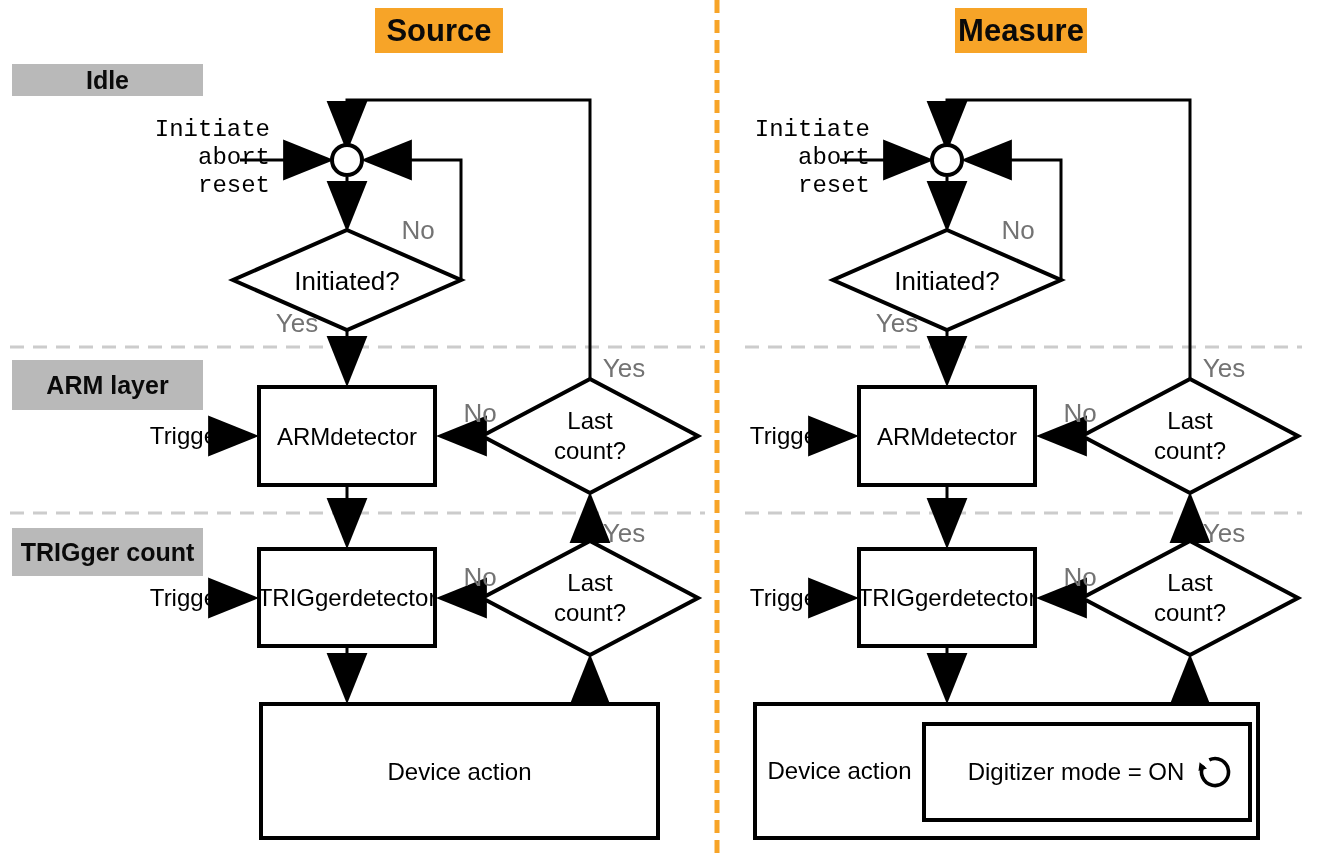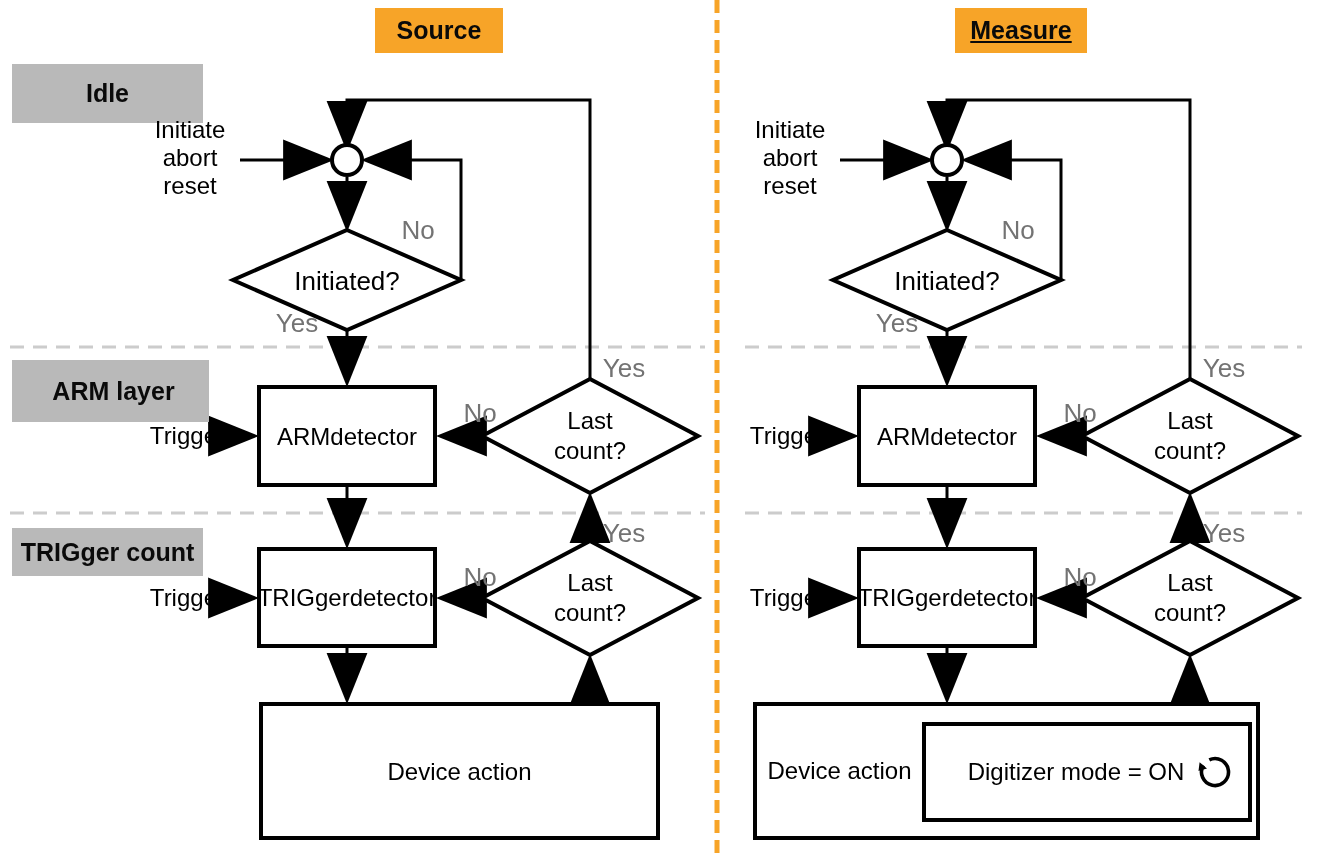--- a/index.html
+++ b/index.html
@@ -3,41 +3,41 @@
 <meta charset="utf-8">
 <style>
   html,body{margin:0;padding:0;background:#ffffff;}
   #stage{
     position:relative;width:1323px;height:857px;overflow:hidden;
     font-family:"Liberation Sans",sans-serif;color:#000;background:#fff;
   }
   #stage svg.wires{position:absolute;left:0;top:0;}
   .abs{position:absolute;}
   .hdr{
-    background:#F7A428;color:#0a0a0a;font-weight:bold;font-size:25px;
+    background:#F7A428;color:#0a0a0a;font-weight:bold;font-size:31px;
     display:flex;align-items:center;justify-content:center;
   }
   .layer{
     background:#B9B9B9;color:#0a0a0a;font-weight:bold;font-size:25px;
     display:flex;align-items:center;justify-content:center;
   }
   .box{
     background:#ffffff;border:4px solid #000;box-sizing:border-box;
     display:flex;flex-direction:row;align-items:center;justify-content:center;
     font-size:24px;line-height:31px;text-align:center;
   }
   .lblc{
     position:absolute;transform:translate(-50%,-50%);
     white-space:nowrap;font-size:24px;text-align:center;line-height:30px;
   }
   .branch{color:#737373;font-size:26px;}
   .initiated{font-size:26px;}
   .events{
-    position:absolute;width:160px;text-align:center;
-    font-size:24px;line-height:28px;
+    position:absolute;width:160px;text-align:right;
+    font-size:24px;line-height:28px;font-family:Liberation Mono, monospace;
   }
   .trig{
     position:absolute;width:95px;text-align:right;font-size:24px;line-height:26px;
   }
   .devlabel{
     position:absolute;display:flex;align-items:center;justify-content:center;
     font-size:24px;white-space:nowrap;
   }
   .innerbox{
     position:absolute;background:#fff;border:4px solid #000;box-sizing:border-box;
@@ -105,24 +105,24 @@
     </g>
     <g stroke="#000" stroke-width="4" fill="#fff">
       <circle cx="947" cy="160" r="15"></circle>
       <polygon points="947,230 1061,280 947,330 833,280"></polygon>
       <polygon points="1190,379 1298,436 1190,493 1082,436"></polygon>
       <polygon points="1190,541 1298,598 1190,655 1082,598"></polygon>
     </g>
   </svg>
 
   <div class="hdr abs" style="left:375px;top:8px;width:128px;height:45px;">Source</div>
-  <div class="hdr abs" style="left:955px;top:8px;width:132px;height:45px;text-decoration:underline;">Measure</div>
-
-  <div class="layer abs" style="left:12px;top:64px;width:191px;height:59px;">Idle</div>
-  <div class="layer abs" style="left:12px;top:360px;width:191px;height:62px;padding-left:6px;">ARM layer</div>
+  <div class="hdr abs" style="left:955px;top:8px;width:132px;height:45px;">Measure</div>
+
+  <div class="layer abs" style="left:12px;top:64px;width:191px;height:32px;">Idle</div>
+  <div class="layer abs" style="left:12px;top:360px;width:191px;height:50px;">ARM layer</div>
   <div class="layer abs" style="left:12px;top:528px;width:191px;height:48px;">TRIGger count</div>
 
   <div class="events" style="left:110px;top:116px;">
     <div>Initiate</div>
     <div>abort</div>
     <div>reset</div>
   </div>
   <div class="lblc branch" style="left:418px;top:230px;">No</div>
   <div class="lblc branch" style="left:297px;top:323px;">Yes</div>
   <div class="lblc initiated" style="left:347px;top:281px;">Initiated?</div>

